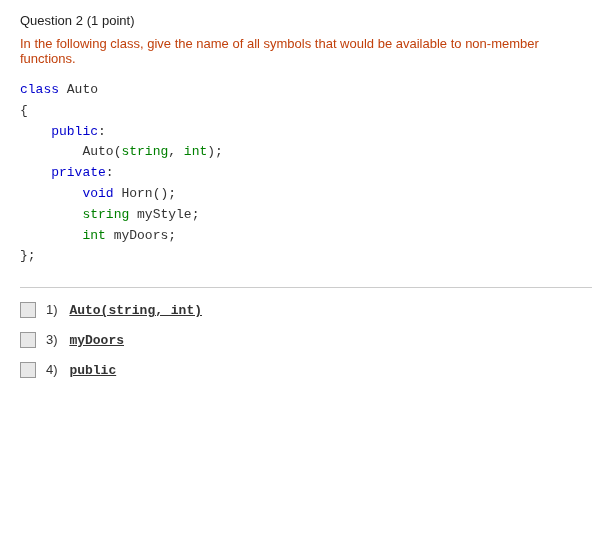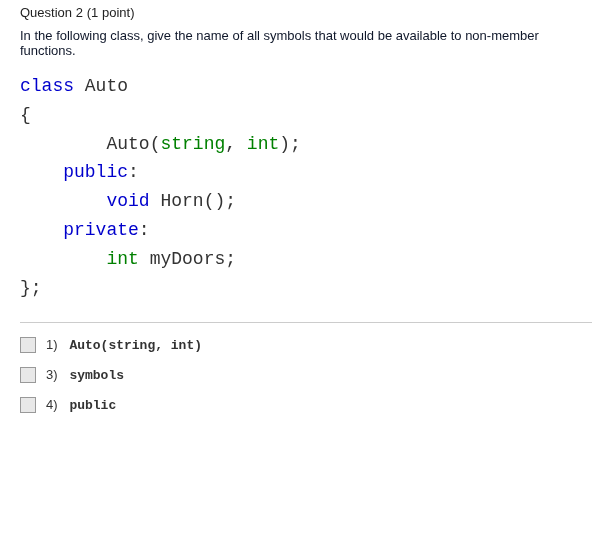--- a/index.html
+++ b/index.html
@@ -10,40 +10,40 @@
     body {
       background: #f0f0f0;
       font-family: Arial, sans-serif;
       font-size: 13px;
       color: #333;
     }
     .page {
       width: 612px;
       min-height: 551px;
       background: #fff;
-      padding: 4px 20px;
+      padding: 12px 20px;
     }
     .question-header {
       font-size: 14px;
       font-weight: bold;
       margin-bottom: 8px;
       color: #222;
     }
     .question-header span {
       font-weight: normal;
       font-size: 13px;
     }
     .question-text {
       font-size: 13px;
-      color: #0f172a;
+      color: #c2410c;
       margin-bottom: 14px;
     }
     .code-block {
       font-family: 'Courier New', Courier, monospace;
-      font-size: 18px;
+      font-size: 13px;
       margin-bottom: 20px;
       line-height: 1.6;
       color: #333;
     }
     .code-line {
       display: block;
       white-space: pre;
     }
     .kw-blue { color: #0000cc; }
     .type { color: #008000; }
@@ -74,40 +74,42 @@
       font-family: 'Courier New', Courier, monospace;
       font-size: 13px;
       color: #333;
     }
     .option-num {
       font-family: Arial, sans-serif;
       margin-right: 4px;
     }
     .bold-code {
       font-weight: bold;
+      text-decoration: underline;
     }
   </style>
 </head>
 <body>
 
 <div class="page">
   <div class="question-header">
     <span>Question 2</span>
     <span>(1 point)</span>
   </div>
 
   <div class="question-text">In the following class, give the name of all symbols that would be available to non-member functions.</div>
 
   <div class="code-block">
     <span class="code-line normal"><span class="kw-blue">class</span> Auto</span>
     <span class="code-line normal">{</span>
+    <span class="code-line">    <span class="kw-blue">public</span>:</span>
     <span class="code-line">        <span class="normal">Auto(</span><span class="type">string</span>, <span class="type">int</span>);</span>
-    <span class="code-line">    <span class="kw-blue">public</span>:</span>
+    <span class="code-line">    <span class="kw-blue">private</span>:</span>
     <span class="code-line">        <span class="kw-blue">void</span> Horn();</span>
-    <span class="code-line">    <span class="kw-blue">private</span>:</span>
+    <span class="code-line">        <span class="type">string</span> myStyle;</span>
     <span class="code-line">        <span class="type">int</span> myDoors;</span>
     <span class="code-line normal">};</span>
   </div>
 
   <hr class="divider">
 
   <div class="answer-options">
 
     <div class="option-row">
       <span class="checkbox-icon"></span>
@@ -115,21 +117,21 @@
         <span class="option-num">1)</span>
         <span class="bold-code">Auto(string, int)</span>
       </span>
     </div>
 
 
     <div class="option-row">
       <span class="checkbox-icon"></span>
       <span class="option-label">
         <span class="option-num">3)</span>
-        <span class="bold-code">symbols</span>
+        <span class="bold-code">myDoors</span>
       </span>
     </div>
 
     <div class="option-row">
       <span class="checkbox-icon"></span>
       <span class="option-label">
         <span class="option-num">4)</span>
         <span class="bold-code">public</span>
       </span>
     </div>

